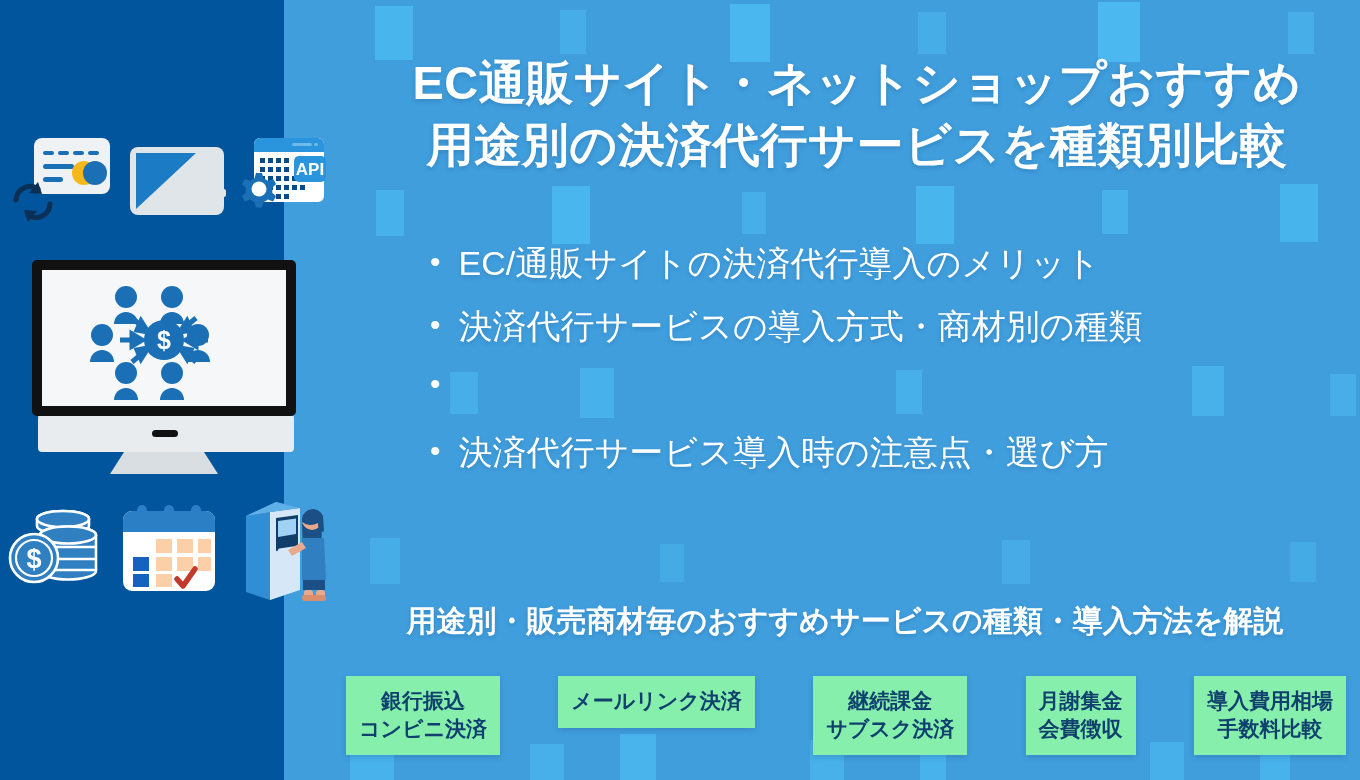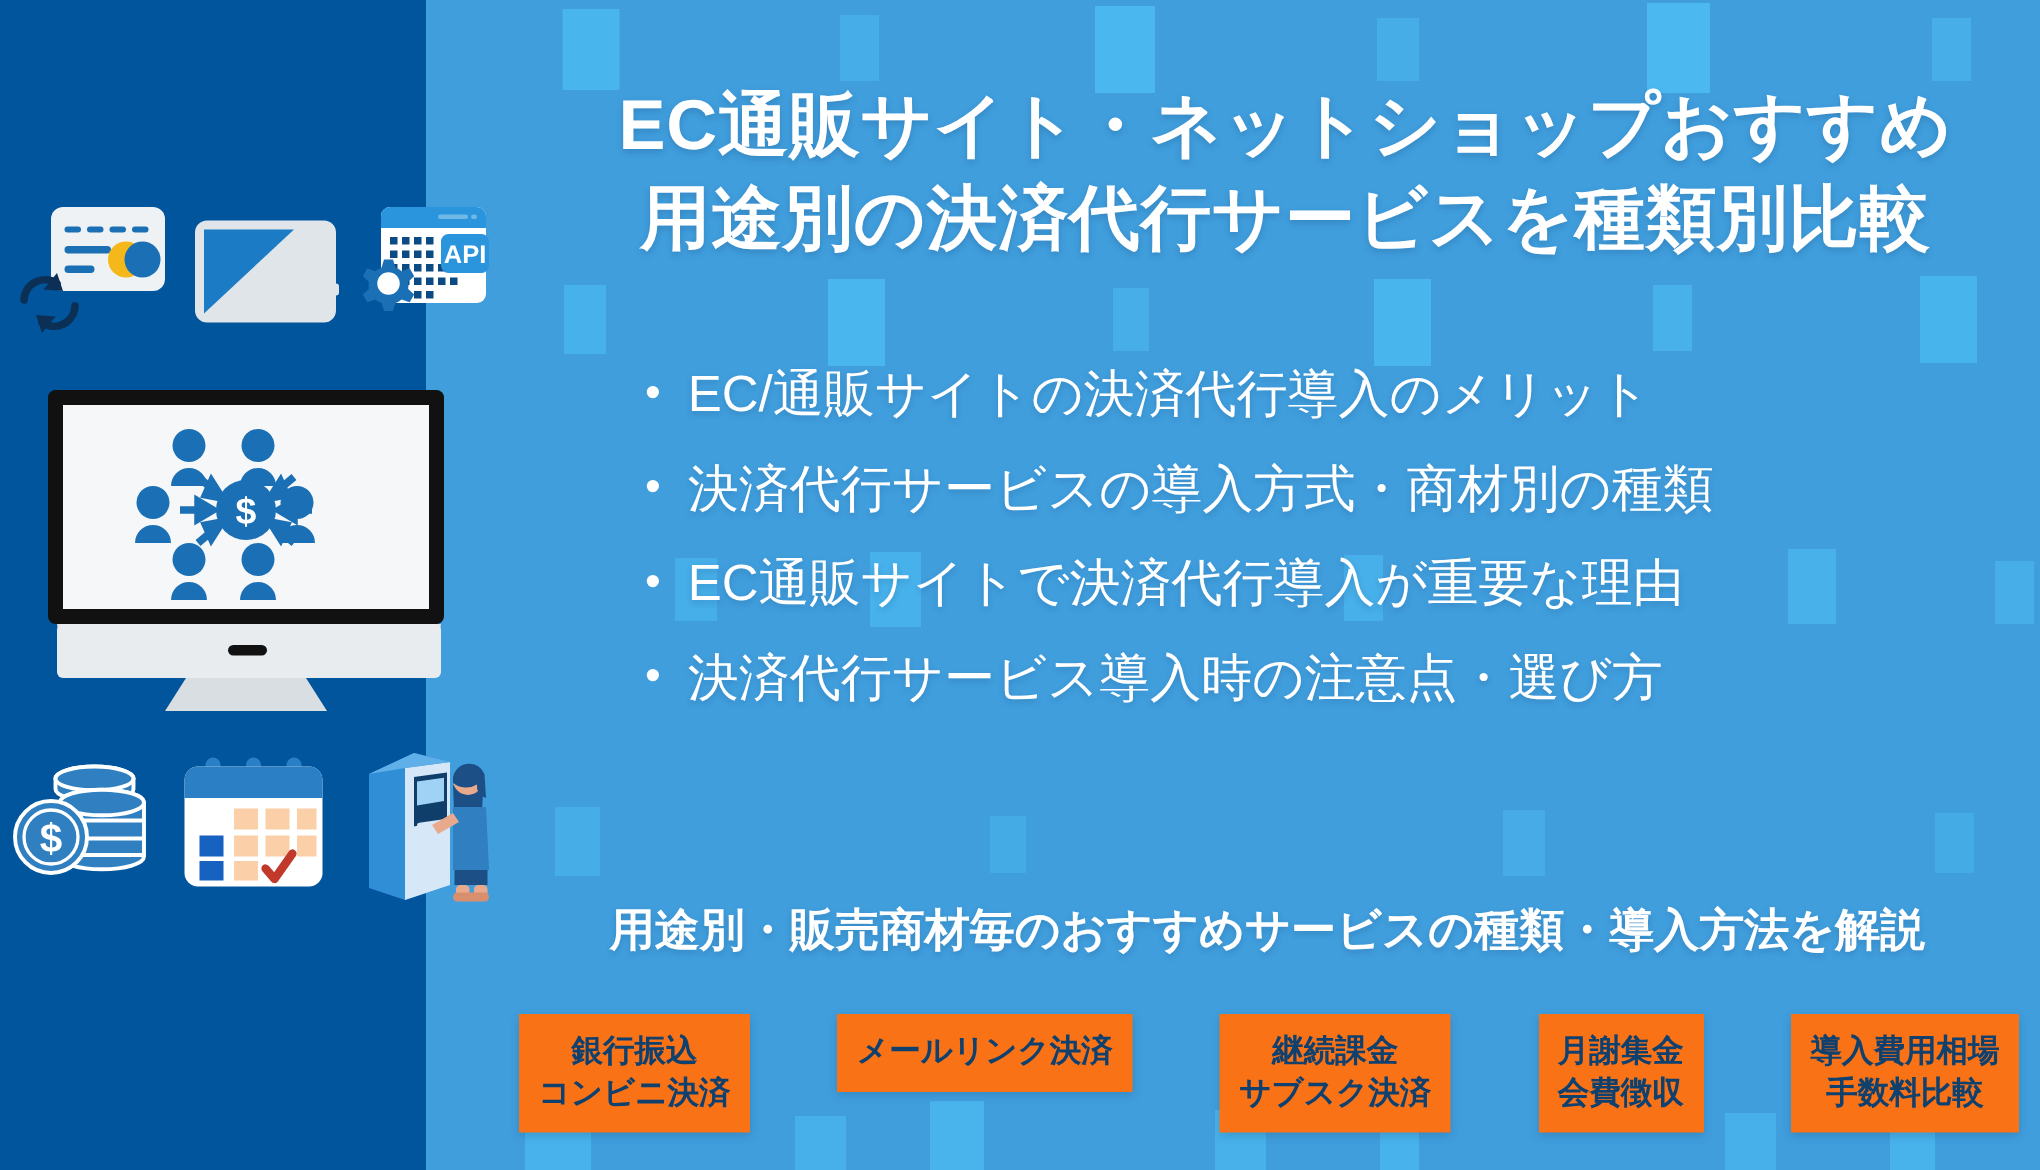--- a/index.html
+++ b/index.html
@@ -106,21 +106,21 @@
   
   #tag-row {
     position: absolute;
     left: 16px; top: 676px;
     width: 1000px;
     display: flex;
     justify-content: space-between;
     align-items: flex-start;
   }
   .tag {
-    background: #f97316;
+    background: #86efac;
     color: #10406e;
     font-weight: bold;
     font-size: 21px;
     line-height: 1.32;
     text-align: center;
     padding: 11px 13px 13px 13px;
     box-shadow: 0 2px 6px rgba(0,40,80,.18);
     white-space: nowrap;
   }
   .tag .tl { display: block; }
@@ -403,21 +403,20 @@
       <div class="bullet-row">
         <span class="bullet-dot">•</span>
         <span class="bullet-text">EC/通販サイトの決済代行導入のメリット</span>
       </div>
       <div class="bullet-row">
         <span class="bullet-dot">•</span>
         <span class="bullet-text">決済代行サービスの導入方式・商材別の種類</span>
       </div>
       <div class="bullet-row">
         <span class="bullet-dot">•</span>
-        <span class="bullet-text">EC通販サイトで決済代行導入が重要な理由</span>
       </div>
       <div class="bullet-row">
         <span class="bullet-dot">•</span>
         <span class="bullet-text">決済代行サービス導入時の注意点・選び方</span>
       </div>
     </div>
 
     <div id="subtitle">用途別・販売商材毎のおすすめサービスの種類・導入方法を解説</div>
 
     <div id="tag-row">

